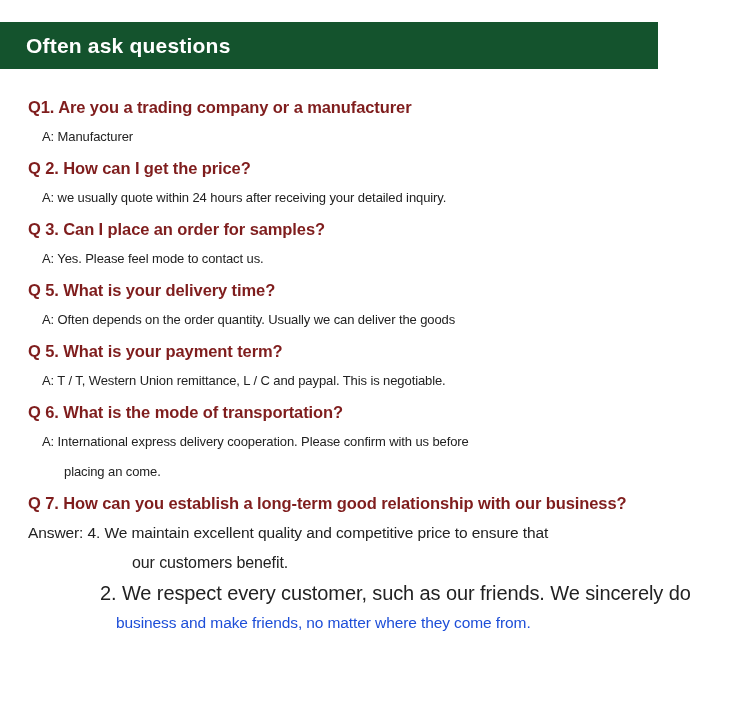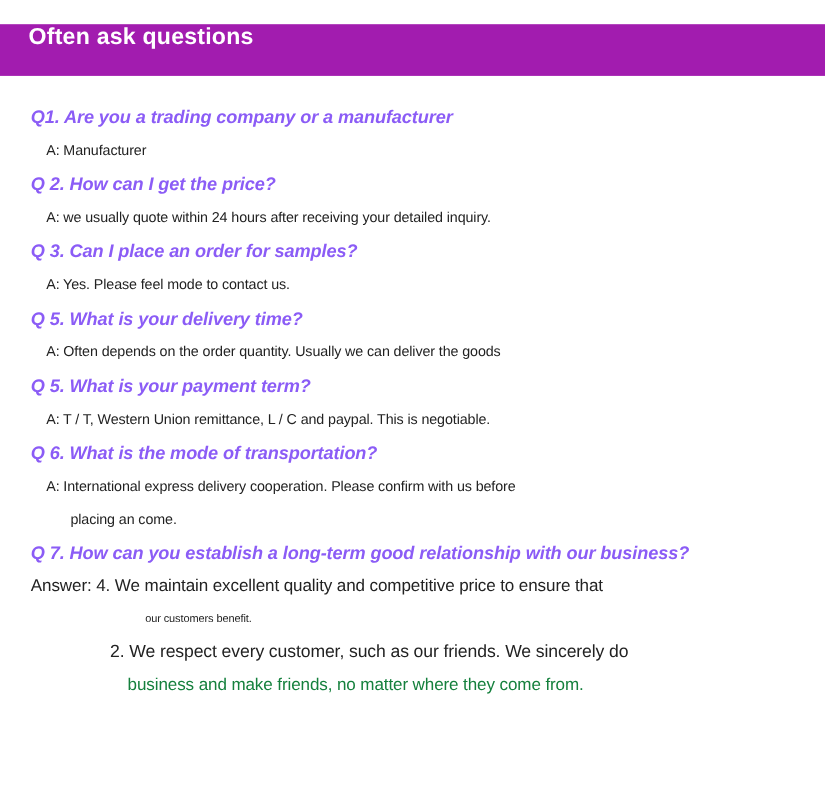--- a/index.html
+++ b/index.html
@@ -17,25 +17,25 @@
   .page {
     width: 750px;
     height: 717px;
     position: relative;
     box-sizing: border-box;
   }
   .header-bar {
     position: absolute;
     left: 0;
     top: 22px;
-    width: 750px;
+    width: 658px;
     height: 47px;
-    background: #a21caf;
+    background: #14532d;
     display: flex;
-    align-items: flex-start;
+    align-items: center;
   }
   .header-title {
     color: #ffffff;
     font-size: 21px;
     font-weight: bold;
     letter-spacing: 0.2px;
     padding-left: 26px;
   }
   .faq-body {
     position: absolute;
@@ -44,60 +44,59 @@
     width: 750px;
     padding: 0 22px 0 28px;
     box-sizing: border-box;
   }
   .qa-block {
     margin-bottom: 1px;
   }
   .q-line {
     font-size: 16.5px;
     font-weight: bold;
-    color: #8b5cf6;
+    color: #7f1d1d;
     line-height: 30px;
     letter-spacing: -0.1px;
-    font-style: italic;
   }
   .a-line {
     font-size: 13px;
     font-weight: normal;
     color: #222222;
     line-height: 30px;
     padding-left: 14px;
     letter-spacing: -0.1px;
   }
   .a-line.cont {
     padding-left: 36px;
   }
   .answer-lead {
     font-size: 15.5px;
     color: #222222;
     line-height: 30px;
     padding-left: 0px;
     letter-spacing: -0.1px;
   }
   .answer-item-2 {
-    font-size: 16px;
+    font-size: 20px;
     color: #222222;
     line-height: 30px;
     padding-left: 72px;
     letter-spacing: -0.1px;
   }
   .answer-cont-1 {
-    font-size: 10px;
+    font-size: 16px;
     color: #222222;
     line-height: 30px;
     padding-left: 104px;
     letter-spacing: -0.1px;
   }
   .answer-cont-2 {
     font-size: 15.5px;
-    color: #15803d;
+    color: #1d4ed8;
     line-height: 30px;
     padding-left: 88px;
     letter-spacing: -0.1px;
   }
 </style>
 </head>
 <body>
 
 <div class="page">
 

